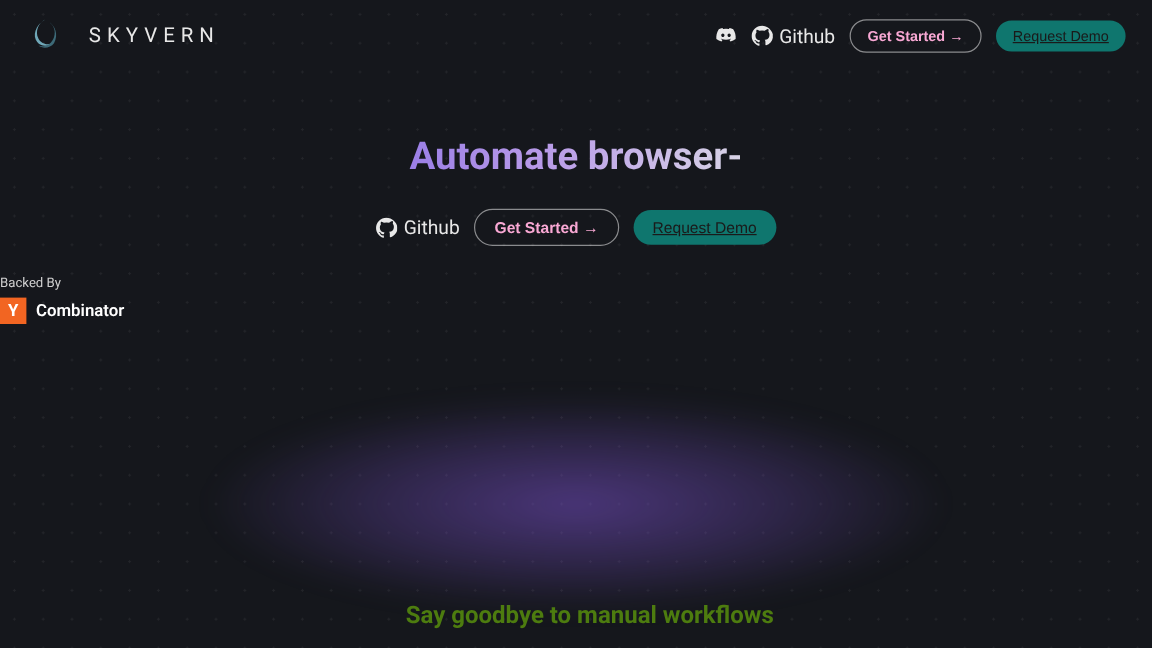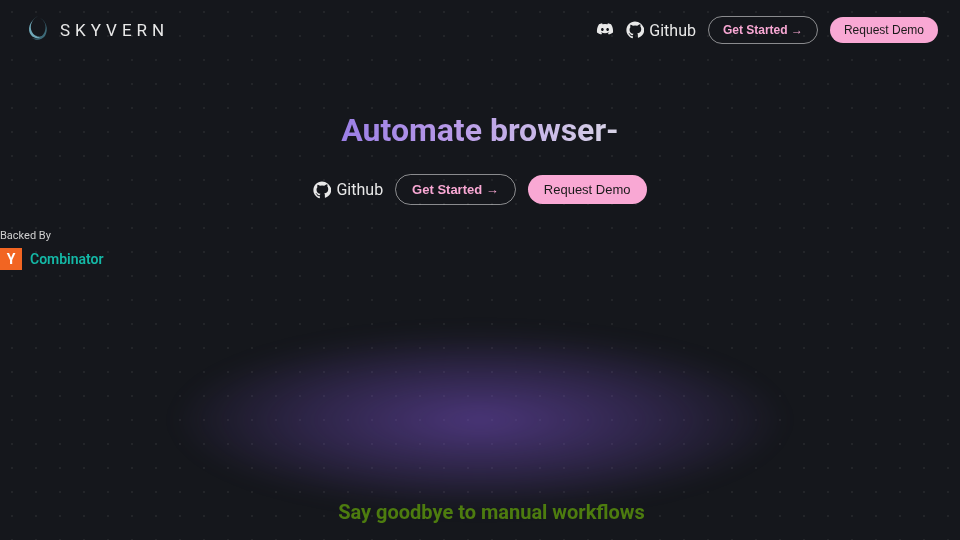--- a/index.html
+++ b/index.html
@@ -23,21 +23,21 @@
     position: relative;
     display: flex;
     align-items: center;
     justify-content: space-between;
     padding: 14px 22px;
     z-index: 10;
   }
   .logo {
     display: flex;
     align-items: center;
-    gap: 6px;
+    gap: 20px;
   }
   .logo-icon { width: 32px; height: 32px; }
   .logo-text {
     font-size: 17px;
     letter-spacing: 5px;
     font-weight: 400;
     color: #e8e8e8;
   }
   .nav {
     display: flex;
@@ -61,22 +61,23 @@
     border: none;
     white-space: nowrap;
   }
   .btn-outline {
     background: transparent;
     border: 1px solid rgba(255,255,255,0.5);
     color: #f9a8d4;
     font-weight: bold;
   }
   .btn-solid {
-    background: #f9a8d4;
+    background: #0f766e;
     color: #1a1a1a;
+    text-decoration: underline;
   }
   .hero {
     position: relative;
     text-align: center;
     margin-top: 50px;
     z-index: 5;
   }
   .hero-title {
     font-size: 32px;
     font-weight: 700;
@@ -115,21 +116,21 @@
     height: 22px;
     background: #f26522;
     display: flex;
     align-items: center;
     justify-content: center;
     font-size: 14px;
     font-weight: 700;
     color: #fff;
   }
   .yc-text {
-    color: #14b8a6;
+    color: #ffffff;
     font-weight: 600;
     font-size: 14px;
   }
   .glow {
     position: absolute;
     left: 50%;
     top: 330px;
     transform: translateX(-50%);
     width: 620px;
     height: 180px;

